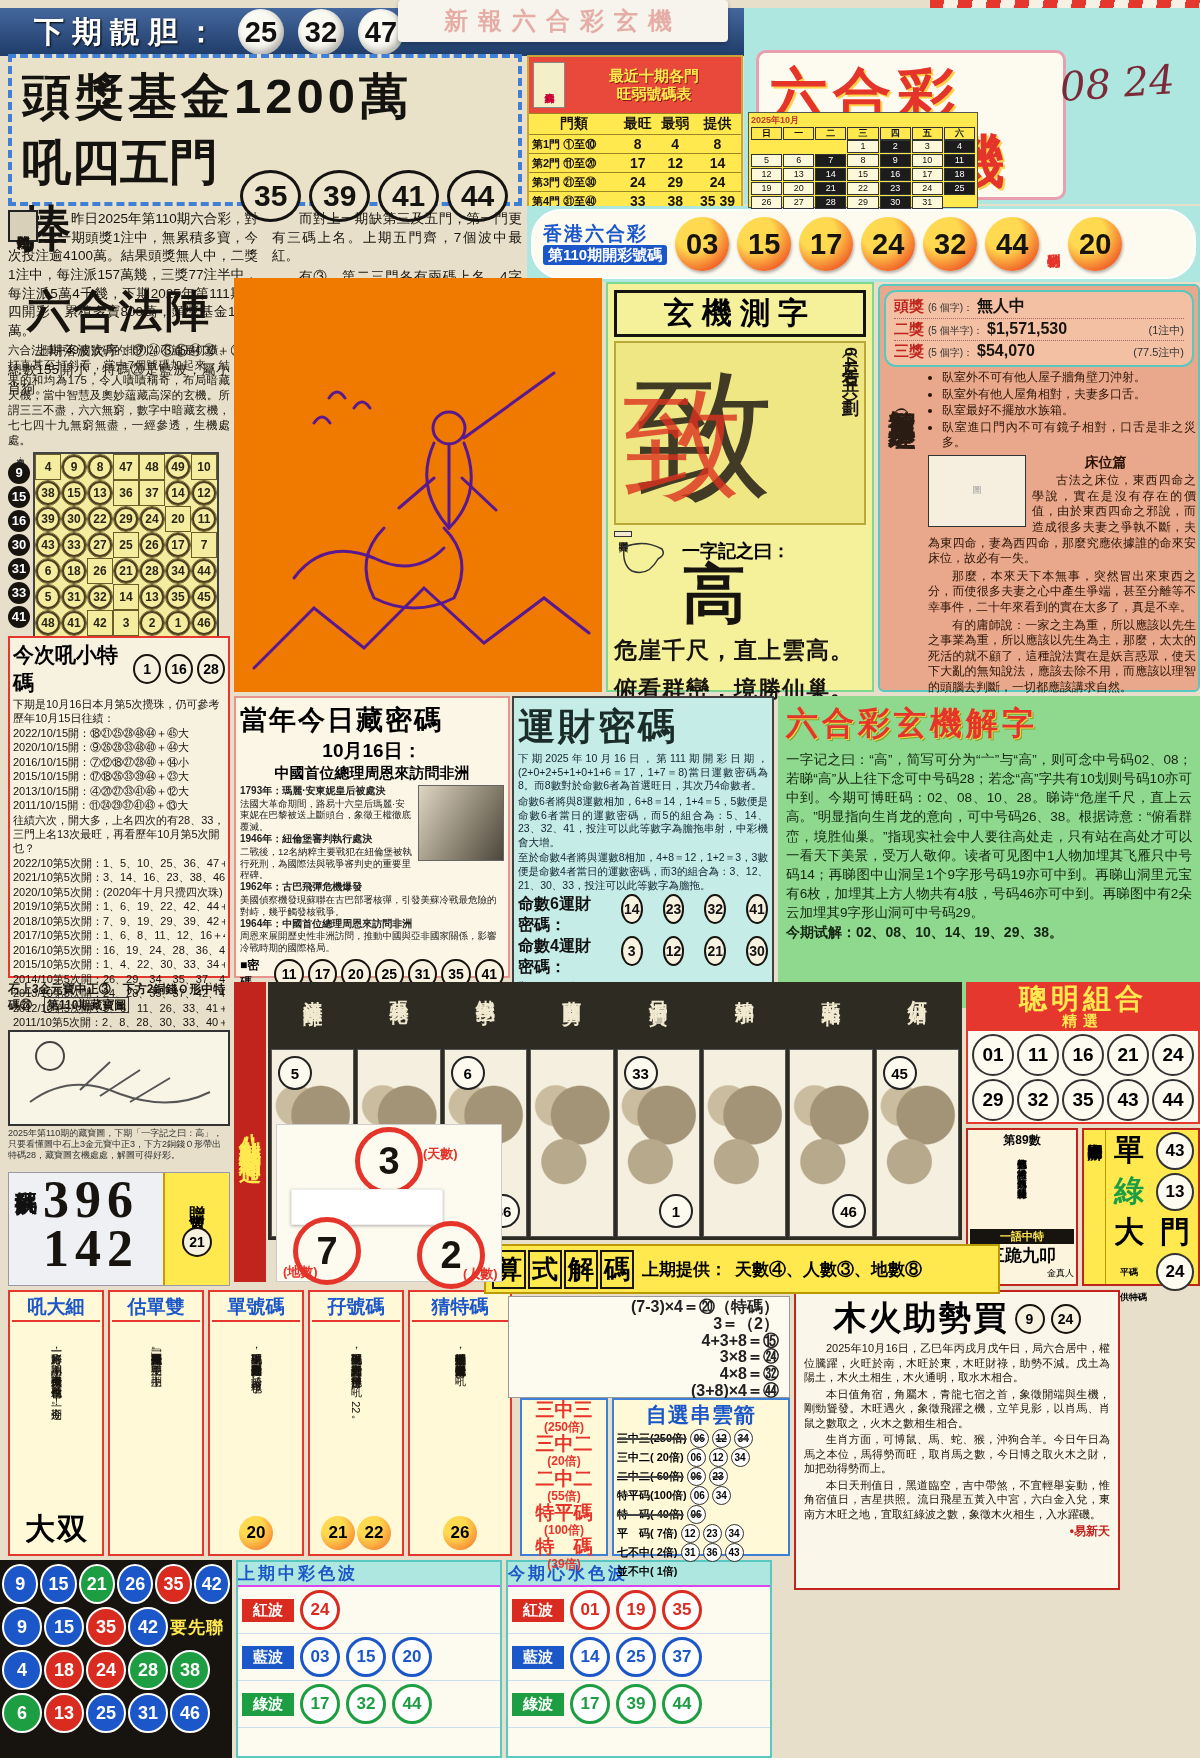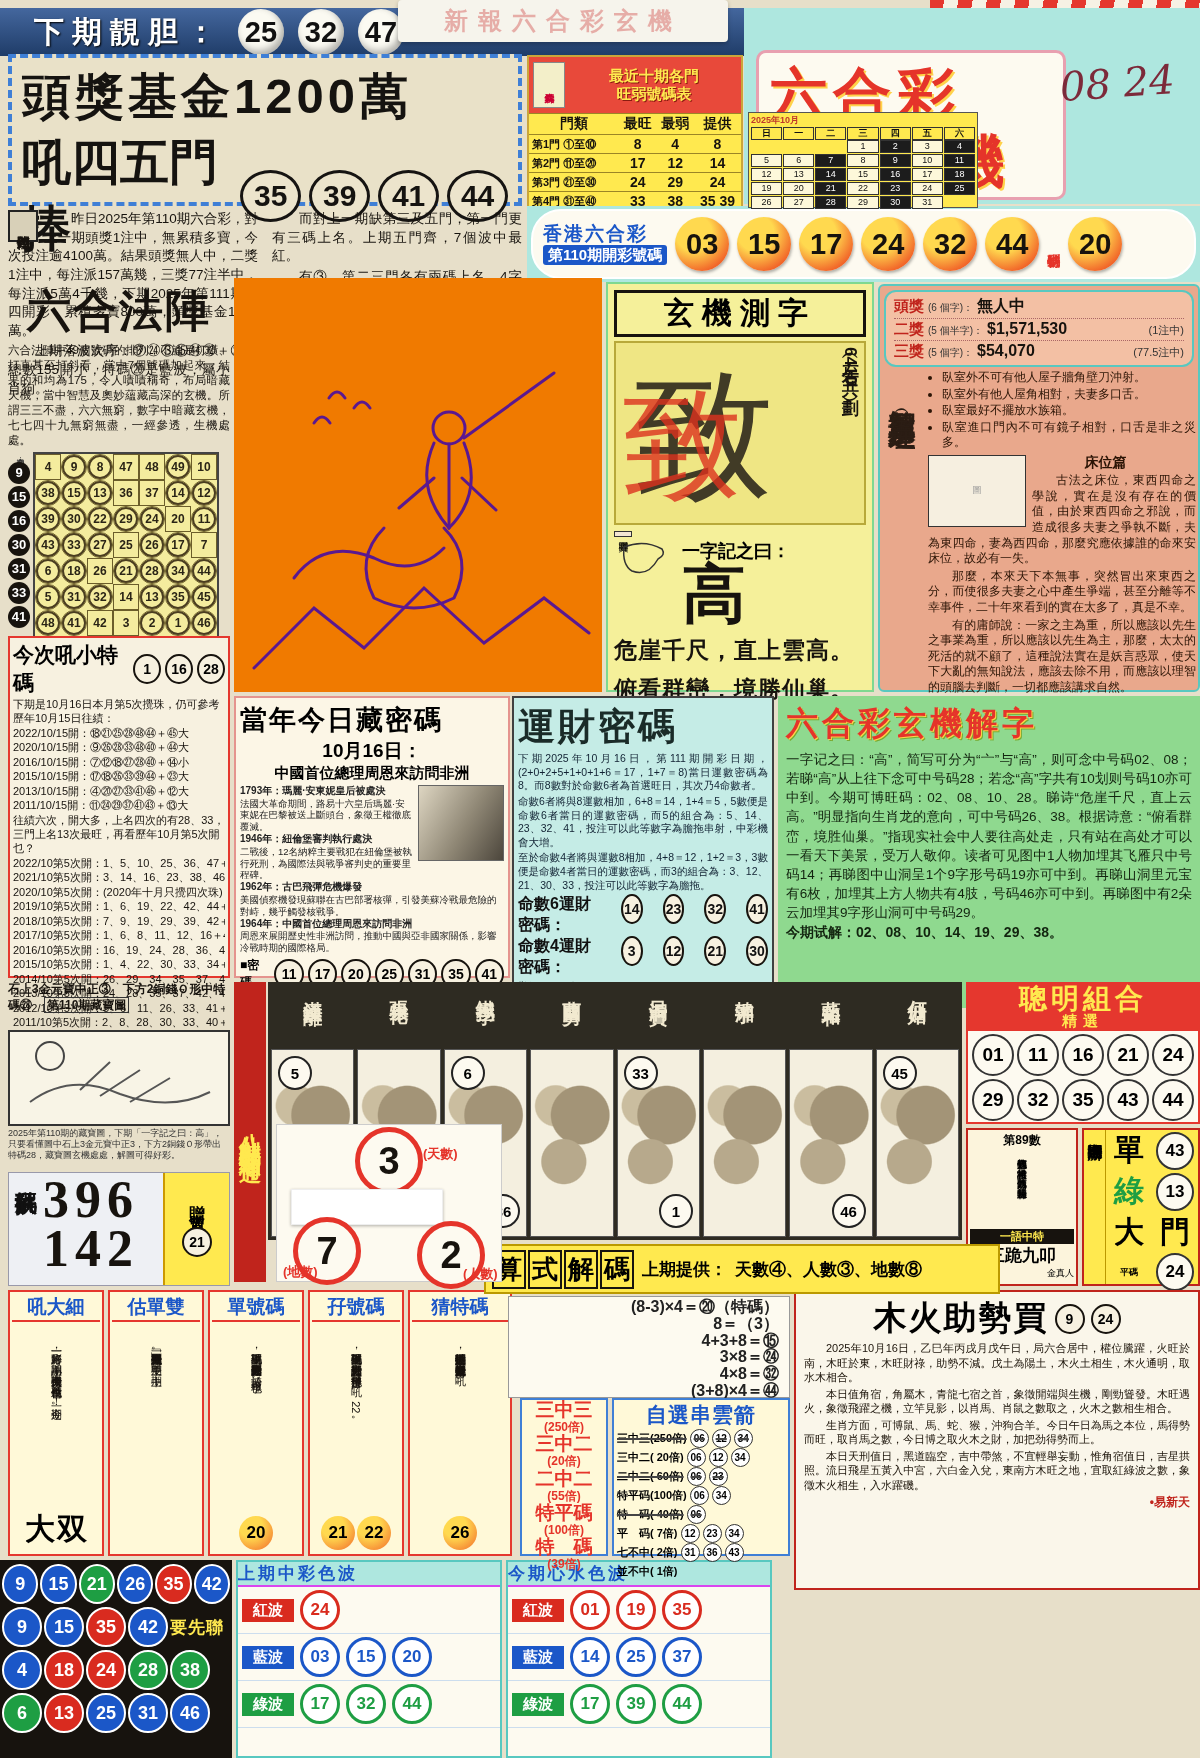--- a/index.html
+++ b/index.html
@@ -191,21 +191,21 @@
   .paycol{left:520px;top:1398px;width:88px;height:158px;background:#fff9d8;border:2px solid #3f7fd6;text-align:center;color:#e5342a;font-weight:bold;z-index:4;}
   .paycol .a{font-size:19px;line-height:1.05;}
   .paycol .b{font-size:12px;line-height:1.2;}
   .chuan{left:612px;top:1398px;width:178px;height:158px;background:#fff9d8;border:2px solid #3f7fd6;padding:1px 3px;z-index:4;}
   .chuan .t{font-size:21px;font-weight:bold;color:#1b57c8;text-align:center;letter-spacing:1px;}
   .chuan .rw{display:flex;align-items:center;gap:3px;font-size:11px;font-weight:bold;height:19px;}
   .chuan .rw.struck{text-decoration:line-through;text-decoration-thickness:2px;text-decoration-color:#444;}
   .cnum{width:17px;height:17px;border:1.5px solid #333;border-radius:50%;display:inline-flex;align-items:center;justify-content:center;font-size:10px;background:#fff;}
   .cnum:empty{display:none;}
   
-  .wood{left:794px;top:1290px;width:406px;height:300px;background:#faf6ea;border:2px solid #c0241c;padding:4px 8px;}
+  .wood{left:794px;top:1290px;width:326px;height:300px;background:#faf6ea;border:2px solid #c0241c;padding:4px 8px;}
   .wood .hd{display:flex;align-items:center;gap:6px;justify-content:center;}
   .wood .t{font-size:33px;font-weight:bold;font-family:"Liberation Serif",serif;letter-spacing:2px;}
   .wood p{margin:0 0 2px;font-size:11px;line-height:1.32;text-align:justify;text-indent:2em;color:#1c140a;}
   .wood .sig{text-align:right;color:#c0241c;font-weight:bold;font-size:12px;}
   
   .corner{left:0px;top:1560px;width:232px;height:198px;background:#17130e;padding:4px 2px;}
   .crow{display:flex;gap:2px;align-items:center;margin-bottom:3px;}
   .cball{width:36px;height:36px;border-radius:50%;display:flex;align-items:center;justify-content:center;color:#fff;font-size:18px;font-weight:bold;border:2px solid #fff;}
   .cball.red{background:#d92b1f;} .cball.blue{background:#1b57c8;} .cball.green{background:#1e9e43;}
   .crow .sfx{color:#ffe94f;font-size:17px;font-weight:bold;letter-spacing:1px;}
@@ -771,22 +771,22 @@
       <span title="算式解碼">算</span>
         <span>式</span>
         <span>解</span>
         <span>碼</span>
     </span>
     <span class="pl">上期提供：</span>
     <span class="pv">天數④、人數③、地數⑧</span>
   </div>
   <div class="abs eqs">
 
-  <div>(8-3)×4＝⑳（特碼）</div>
-      <div>8＝（3）</div>
+  <div>(7-3)×4＝⑳（特碼）</div>
+      <div>3＝（2）</div>
       <div>4+3+8＝⑮</div>
       <div>3×8＝㉔</div>
       <div>4×8＝㉜</div>
       <div>(3+8)×4＝㊹</div>
     </div>
 
   <div class="abs tip" style="left:8px;width:96px;">
     <div class="tt">吼大細</div>
       <div class="bd">博一好彩一路，上期開小，今期一路博「大」大機會，可會估脫期也？！一今近期。</div>
     <div class="ans">

